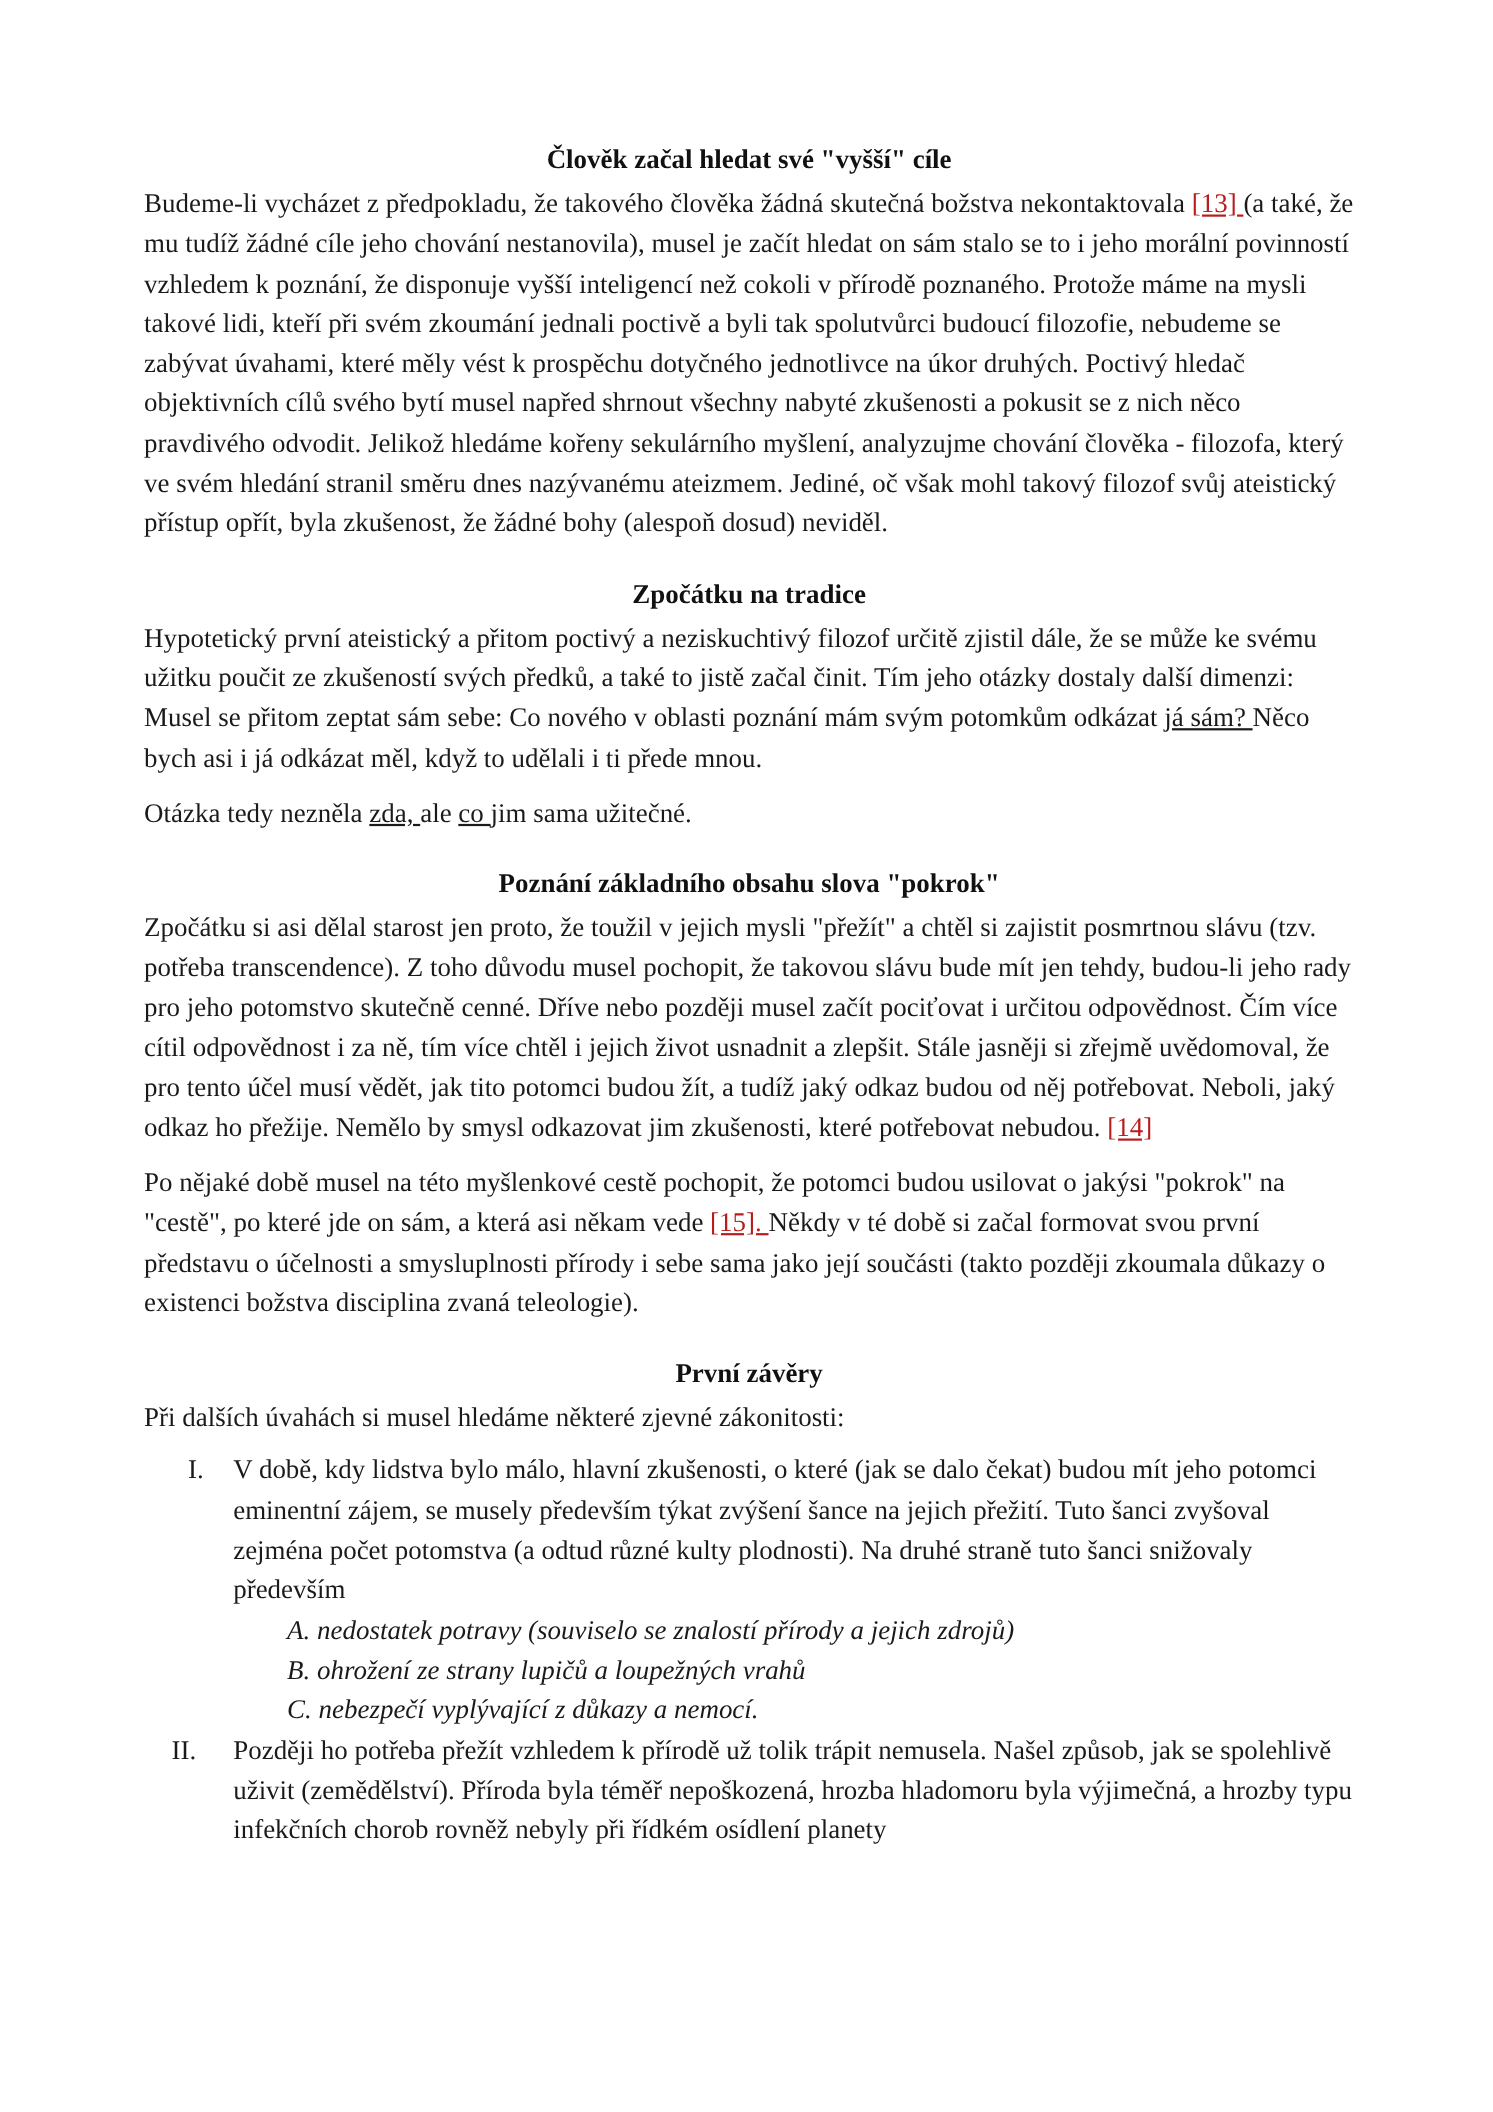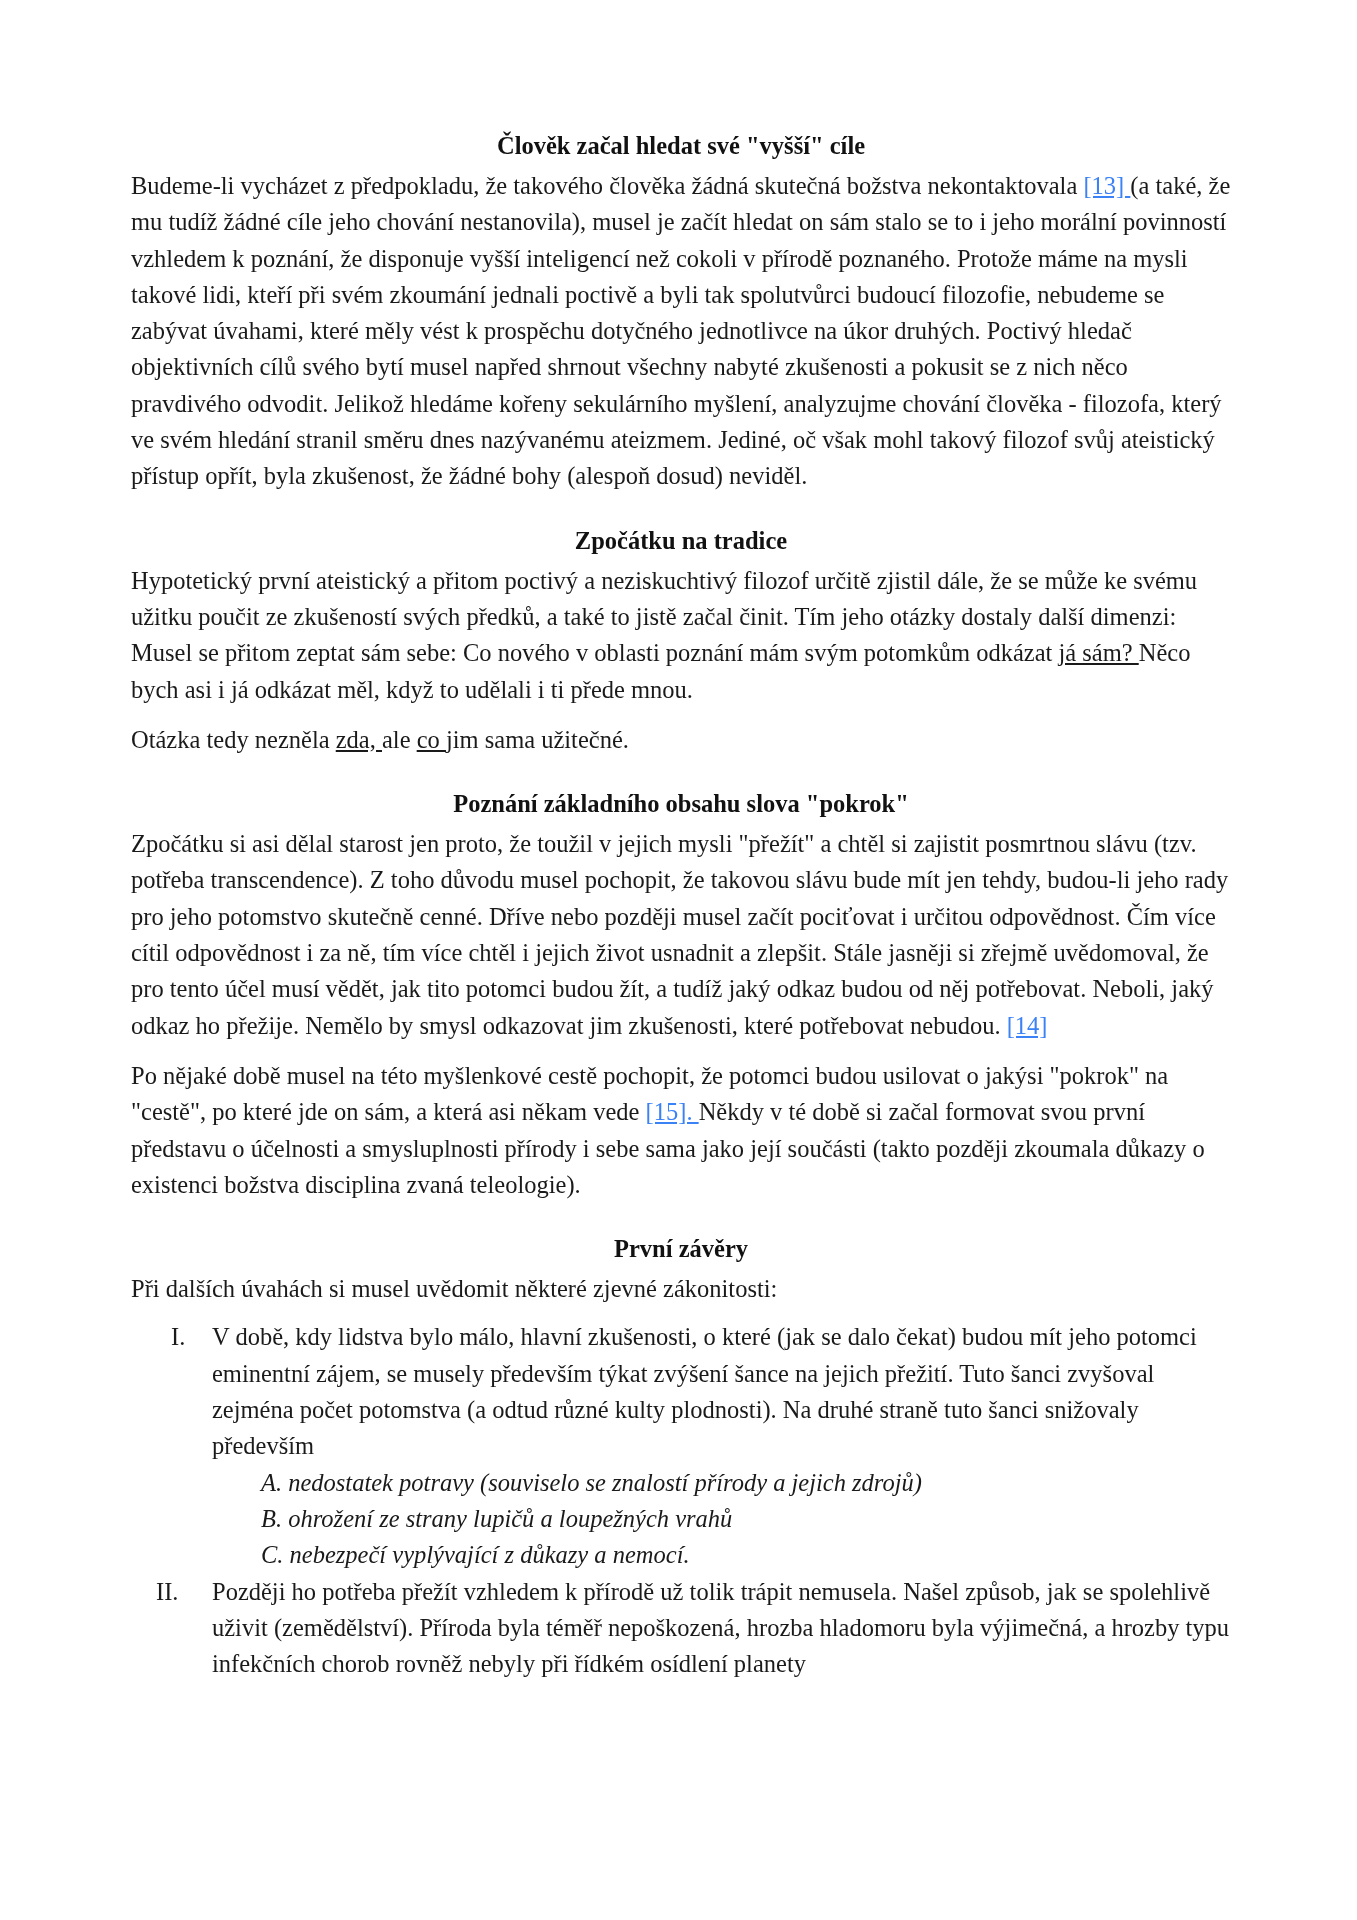--- a/index.html
+++ b/index.html
@@ -7,21 +7,21 @@
   .page {
     position: absolute; left: 131px; top: 128px; width: 1100px;
     font-family: "Liberation Serif", serif; font-size: 24.5px; line-height: 36.3px; color: #1a1a1a;
   }
   h2 {
     font-family: "Liberation Serif", serif; font-size: 24.5px; font-weight: bold; text-align: center;
     margin: 0 0 4px 0; line-height: 36px; color: #111;
   }
   p { margin: 0 0 14px 0; }
   .sec { margin-top: 28px; }
-  a.ref { color: #3b82f6; text-decoration: underline; }
+  a.ref { color: #b91c1c; text-decoration: underline; }
   u { text-decoration: underline; }
   ol.roman { list-style: none; margin: 12px 0 0 0; padding: 0; }
   ol.roman > li { position: relative; padding-left: 81px; }
   ol.roman > li .num { position: absolute; left: 40px; width: 36px; }
   ol.roman > li .num.two { left: 13px; margin-left: 12px; }
   ol.alpha { list-style: none; margin: 0; padding: 0 0 0 49px; font-style: italic; }
   ol.alpha li { }
 </style>
 </head>
 <body>
@@ -40,21 +40,21 @@
   </section>
 
   <section class="sec">
     <h2>Poznání základního obsahu slova "pokrok"</h2>
     <p><span>Zpočátku si asi dělal starost jen proto, že toužil v jejich mysli "přežít" a chtěl si zajistit posmrtnou slávu (tzv. potřeba transcendence). Z toho důvodu musel pochopit, že takovou slávu bude mít jen tehdy, budou-li jeho rady pro jeho potomstvo skutečně cenné. Dříve nebo později musel začít pociťovat i určitou odpovědnost. Čím více cítil odpovědnost i za ně, tím více chtěl i jejich život usnadnit a zlepšit. Stále jasněji si zřejmě uvědomoval, že pro tento účel musí vědět, jak tito potomci budou žít, a tudíž jaký odkaz budou od něj potřebovat. Neboli, jaký odkaz ho přežije. Nemělo by smysl odkazovat jim zkušenosti, které potřebovat nebudou. </span><a class="ref" href="#">[14]</a></p>
     <p><span>Po nějaké době musel na této myšlenkové cestě pochopit, že potomci budou usilovat o jakýsi "pokrok" na "cestě", po které jde on sám, a která asi někam vede </span><a class="ref" href="#">[15]. </a><span>Někdy v té době si začal formovat svou první představu o účelnosti a smysluplnosti přírody i sebe sama jako její součásti (takto později zkoumala důkazy o existenci božstva disciplina zvaná teleologie).</span></p>
   </section>
 
   <section class="sec">
     <h2>První závěry</h2>
-    <p style="margin-bottom:0">Při dalších úvahách si musel uvědomit některé zjevné zákonitosti:</p>
+    <p style="margin-bottom:0">Při dalších úvahách si musel hledáme některé zjevné zákonitosti:</p>
     <ol class="roman">
       <li>
         <span class="num">I.</span>
         <span>V době, kdy lidstva bylo málo, hlavní zkušenosti, o které (jak se dalo čekat) budou mít jeho potomci eminentní zájem, se musely především týkat zvýšení šance na jejich přežití. Tuto šanci zvyšoval zejména počet potomstva (a odtud různé kulty plodnosti). Na druhé straně tuto šanci snižovaly především</span>
         <ol class="alpha">
           <li>A. nedostatek potravy (souviselo se znalostí přírody a jejich zdrojů)</li>
           <li>B. ohrožení ze strany lupičů a loupežných vrahů</li>
           <li>C. nebezpečí vyplývající z důkazy a nemocí.</li>
         </ol>
       </li>

